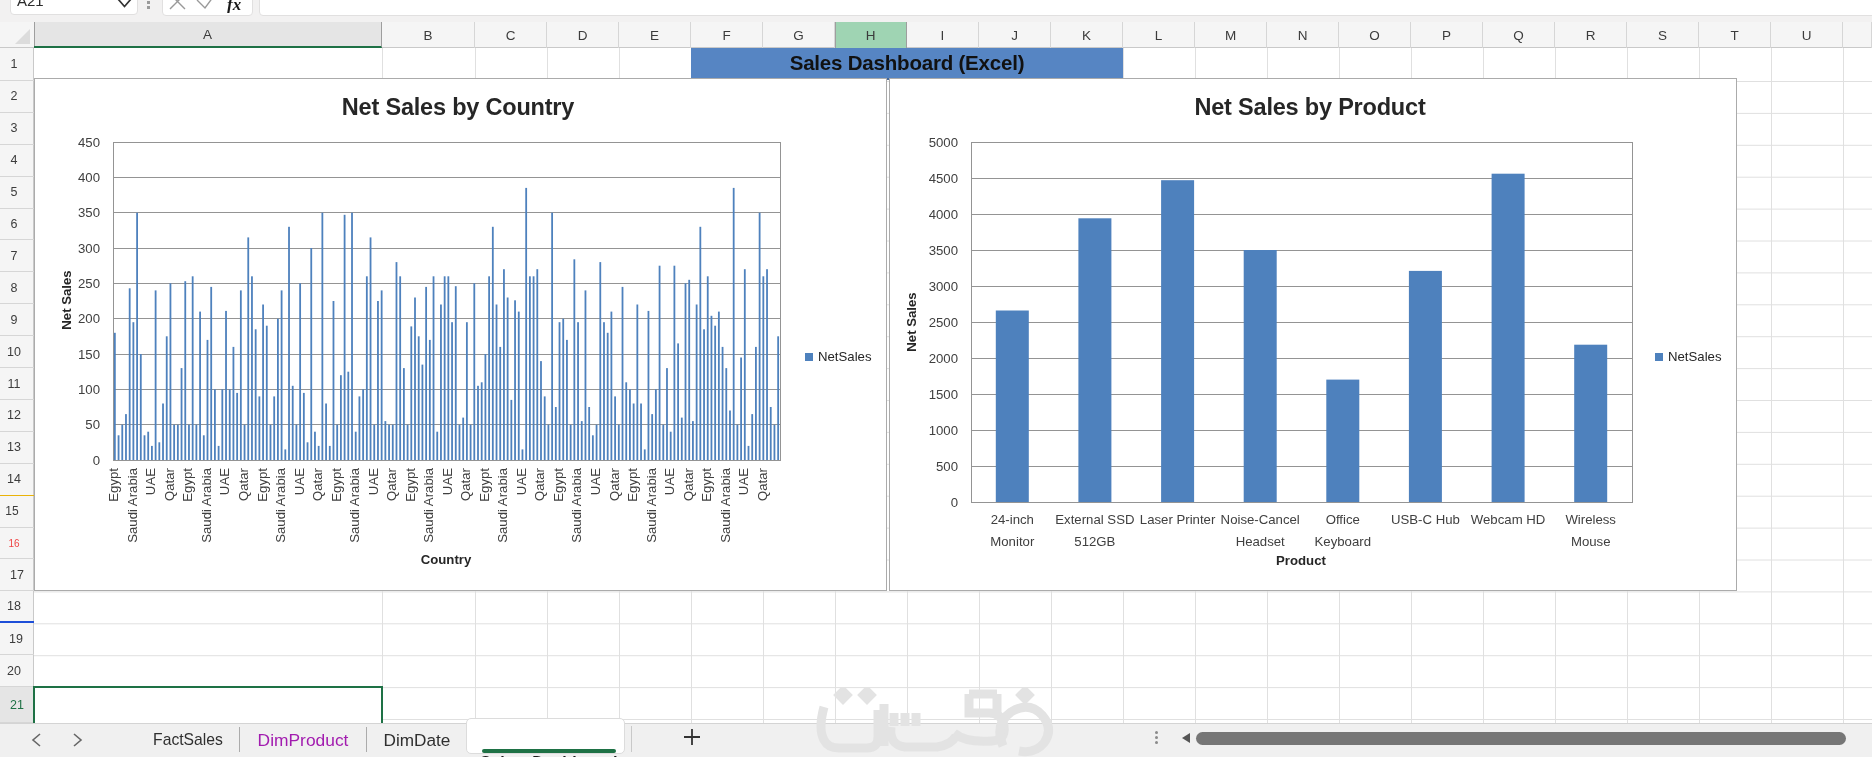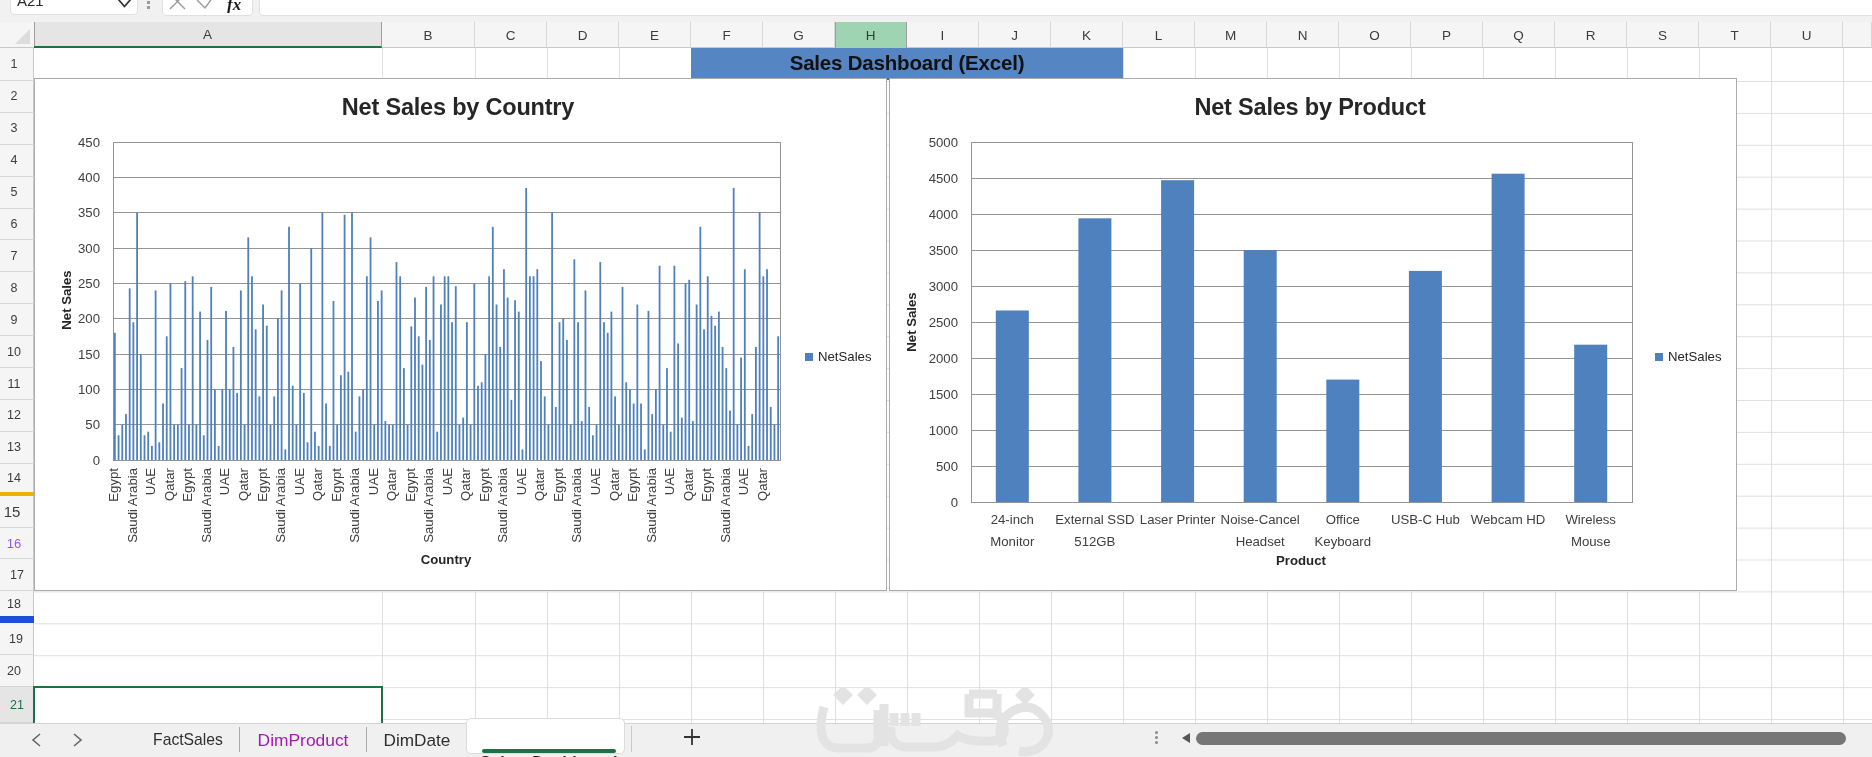--- a/index.html
+++ b/index.html
@@ -55,25 +55,25 @@
 <div class="abs" style="left:0;top:144.8px;width:34px;height:31.9px;border-bottom:1px solid #d6d6d6;display:flex;align-items:center;justify-content:center;padding-right:6px;font-size:12.5px;color:#3c3c3c;">4</div>
 <div class="abs" style="left:0;top:176.7px;width:34px;height:31.9px;border-bottom:1px solid #d6d6d6;display:flex;align-items:center;justify-content:center;padding-right:6px;font-size:12.5px;color:#3c3c3c;">5</div>
 <div class="abs" style="left:0;top:208.6px;width:34px;height:31.9px;border-bottom:1px solid #d6d6d6;display:flex;align-items:center;justify-content:center;padding-right:6px;font-size:12.5px;color:#3c3c3c;">6</div>
 <div class="abs" style="left:0;top:240.5px;width:34px;height:31.9px;border-bottom:1px solid #d6d6d6;display:flex;align-items:center;justify-content:center;padding-right:6px;font-size:12.5px;color:#3c3c3c;">7</div>
 <div class="abs" style="left:0;top:272.4px;width:34px;height:31.9px;border-bottom:1px solid #d6d6d6;display:flex;align-items:center;justify-content:center;padding-right:6px;font-size:12.5px;color:#3c3c3c;">8</div>
 <div class="abs" style="left:0;top:304.3px;width:34px;height:31.9px;border-bottom:1px solid #d6d6d6;display:flex;align-items:center;justify-content:center;padding-right:6px;font-size:12.5px;color:#3c3c3c;">9</div>
 <div class="abs" style="left:0;top:336.2px;width:34px;height:31.9px;border-bottom:1px solid #d6d6d6;display:flex;align-items:center;justify-content:center;padding-right:6px;font-size:12.5px;color:#3c3c3c;">10</div>
 <div class="abs" style="left:0;top:368.1px;width:34px;height:31.9px;border-bottom:1px solid #d6d6d6;display:flex;align-items:center;justify-content:center;padding-right:6px;font-size:12.5px;color:#3c3c3c;">11</div>
 <div class="abs" style="left:0;top:400.0px;width:34px;height:31.9px;border-bottom:1px solid #d6d6d6;display:flex;align-items:center;justify-content:center;padding-right:6px;font-size:12.5px;color:#3c3c3c;">12</div>
 <div class="abs" style="left:0;top:431.9px;width:34px;height:31.9px;border-bottom:1px solid #d6d6d6;display:flex;align-items:center;justify-content:center;padding-right:6px;font-size:12.5px;color:#3c3c3c;">13</div>
-<div class="abs" style="left:0;top:463.8px;width:34px;height:31.9px;border-bottom:4px solid #eab308;display:flex;align-items:center;justify-content:center;padding-right:6px;font-size:12.5px;color:#3c3c3c;">14</div>
-<div class="abs" style="left:0;top:495.7px;width:34px;height:31.9px;border-bottom:1px solid #d6d6d6;display:flex;align-items:center;justify-content:center;padding-right:10px;font-size:15px;color:#3c3c3c;">15</div>
-<div class="abs" style="left:0;top:527.6px;width:34px;height:31.9px;border-bottom:1px solid #d6d6d6;display:flex;align-items:center;justify-content:center;padding-right:6px;font-size:13px;color:#8b5cf6;">16</div>
+<div class="abs" style="left:0;top:463.8px;width:34px;height:31.9px;border-bottom:1px solid #eab308;display:flex;align-items:center;justify-content:center;padding-right:6px;font-size:12.5px;color:#3c3c3c;">14</div>
+<div class="abs" style="left:0;top:495.7px;width:34px;height:31.9px;border-bottom:1px solid #d6d6d6;display:flex;align-items:center;justify-content:center;padding-right:10px;font-size:12px;color:#3c3c3c;">15</div>
+<div class="abs" style="left:0;top:527.6px;width:34px;height:31.9px;border-bottom:1px solid #d6d6d6;display:flex;align-items:center;justify-content:center;padding-right:6px;font-size:10px;color:#ef4444;">16</div>
 <div class="abs" style="left:0;top:559.5px;width:34px;height:31.9px;border-bottom:1px solid #d6d6d6;display:flex;align-items:center;justify-content:center;padding-right:0;font-size:12.5px;color:#3c3c3c;">17</div>
-<div class="abs" style="left:0;top:591.4px;width:34px;height:31.9px;border-bottom:7px solid #1d4ed8;display:flex;align-items:center;justify-content:center;padding-right:6px;font-size:12.5px;color:#3c3c3c;">18</div>
+<div class="abs" style="left:0;top:591.4px;width:34px;height:31.9px;border-bottom:2px solid #1d4ed8;display:flex;align-items:center;justify-content:center;padding-right:6px;font-size:12.5px;color:#3c3c3c;">18</div>
 <div class="abs" style="left:0;top:623.3px;width:34px;height:31.9px;border-bottom:1px solid #d6d6d6;display:flex;align-items:center;justify-content:center;padding-right:2px;font-size:12.5px;color:#3c3c3c;">19</div>
 <div class="abs" style="left:0;top:655.2px;width:34px;height:31.9px;border-bottom:1px solid #d6d6d6;display:flex;align-items:center;justify-content:center;padding-right:6px;font-size:12.5px;color:#3c3c3c;">20</div>
 <div class="abs" style="left:0;top:687.1px;width:34px;height:35.9px;border-bottom:1px solid #d6d6d6;background:#e5e5e5;display:flex;align-items:center;justify-content:center;font-size:12.5px;color:#1e7145;">21</div>
 <svg class="abs" style="left:34px;top:48px" width="1838" height="675" viewBox="0 0 1838 675">
     <line x1="348.5" y1="0" x2="348.5" y2="675" stroke="#e0e0e0" stroke-width="1"></line>
     <line x1="441.5" y1="0" x2="441.5" y2="675" stroke="#e0e0e0" stroke-width="1"></line>
     <line x1="513.5" y1="0" x2="513.5" y2="675" stroke="#e0e0e0" stroke-width="1"></line>
     <line x1="585.5" y1="0" x2="585.5" y2="675" stroke="#e0e0e0" stroke-width="1"></line>
     <line x1="657.5" y1="0" x2="657.5" y2="675" stroke="#e0e0e0" stroke-width="1"></line>
     <line x1="729.5" y1="0" x2="729.5" y2="675" stroke="#e0e0e0" stroke-width="1"></line>

